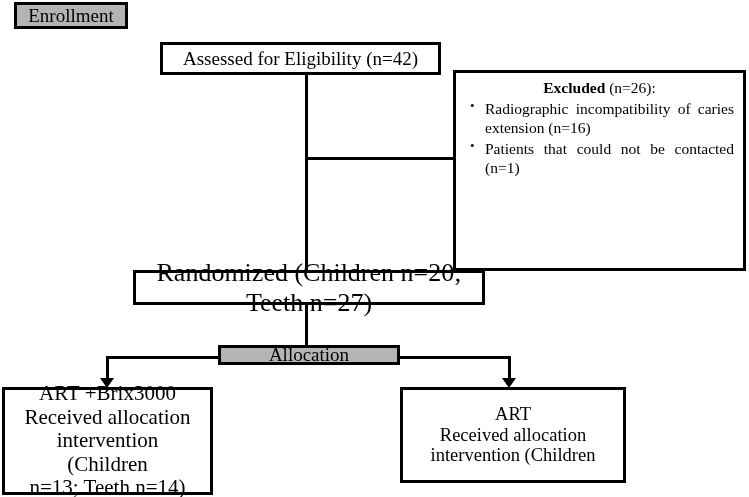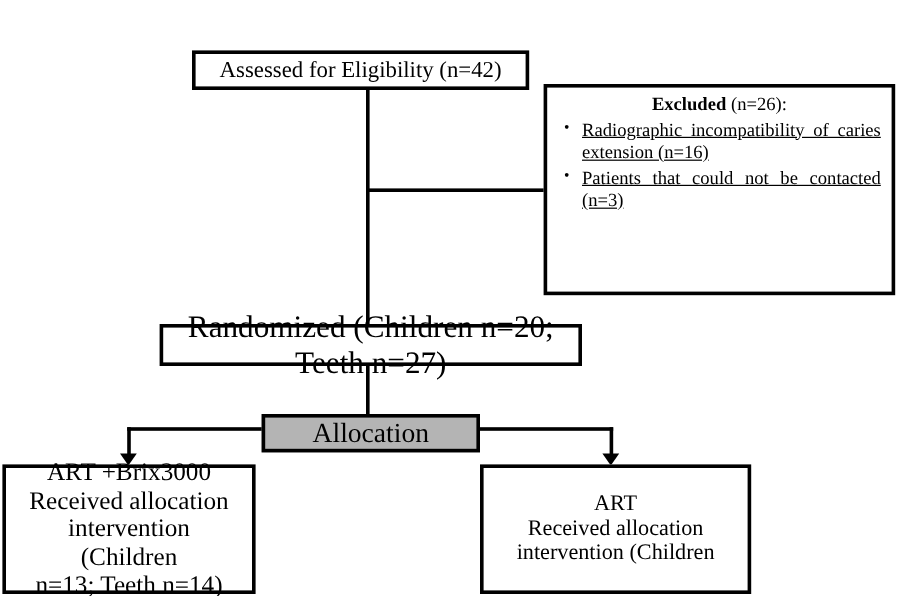--- a/index.html
+++ b/index.html
@@ -54,21 +54,21 @@
     left: 14px; top: 2px; width: 114px; height: 27px;
     font-size: 19px;
   }
 
   #assessed-box {
     left: 160px; top: 42px; width: 281px; height: 33px;
     font-size: 19px;
   }
 
   #excluded-box {
-    left: 453px; top: 70px; width: 293px; height: 176px;
+    left: 453px; top: 70px; width: 293px; height: 201px;
     display: block;
     padding: 5px 7px 4px 7px;
     font-size: 15.5px;
     line-height: 1.26;
   }
   #excluded-box .excl-title {
     text-align: center;
     margin-bottom: 1px;
   }
   #excluded-box .excl-title b { font-weight: bold; }
@@ -76,47 +76,46 @@
     margin: 0;
     padding: 0 2px 0 22px;
     list-style: none;
   }
   #excluded-box li {
     position: relative;
     text-align: justify;
     text-align-last: left;
     margin: 0 0 1px 0;
     hyphens: none;
-    text-decoration: underline;
   }
   #excluded-box li::before {
     content: "\2022";
     position: absolute;
     left: -15px;
     top: -1px;
     font-size: 13px;
   }
 
   #randomized-box {
     left: 133px; top: 270px; width: 352px; height: 35px;
     font-size: 26px;
   }
 
   #allocation-badge {
-    left: 218px; top: 345px; width: 182px; height: 32px;
-    font-size: 23px;
+    left: 218px; top: 345px; width: 182px; height: 20px;
+    font-size: 19px;
   }
 
   #art-brix-box {
     left: 2px; top: 387px; width: 211px; height: 108px;
     font-size: 21px;
   }
 
   #art-box {
-    left: 400px; top: 387px; width: 226px; height: 108px;
+    left: 400px; top: 387px; width: 226px; height: 96px;
     font-size: 18.5px;
   }
 
   
   .vline, .hline {
     position: absolute;
     background: #000000;
     z-index: 1;
   }
   .vline { width: 3px; }
@@ -138,36 +137,39 @@
     z-index: 2;
   }
   #arrow-left  { left: 100px; top: 378px; }
   #arrow-right { left: 502px; top: 378px; }
 </style>
 </head>
 <body>
 
 <div id="canvas">
 
+  <div class="stage-badge" id="enrollment-badge">
+    <span>Enrollment</span>
+  </div>
 
   <div class="node" id="assessed-box">
     <span class="txt">Assessed for Eligibility (n=42)</span>
   </div>
 
   <div class="vline" id="conn-assessed-down"></div>
 
   <div class="hline" id="conn-to-excluded"></div>
 
   <div class="node" id="excluded-box">
     <div class="excl-title">
       <b>Excluded</b><span> (n=26):</span>
     </div>
     <ul>
       <li>Radiographic incompatibility of caries extension (n=16)</li>
-      <li>Patients that could not be contacted (n=3)</li>
+      <li>Patients that could not be contacted (n=1)</li>
     </ul>
   </div>
 
   <div class="node" id="randomized-box">
     <span class="txt">Randomized (Children n=20; Teeth n=27)</span>
   </div>
 
   <div class="vline" id="conn-rand-down"></div>
 
   <div class="hline" id="conn-alloc-span"></div>

